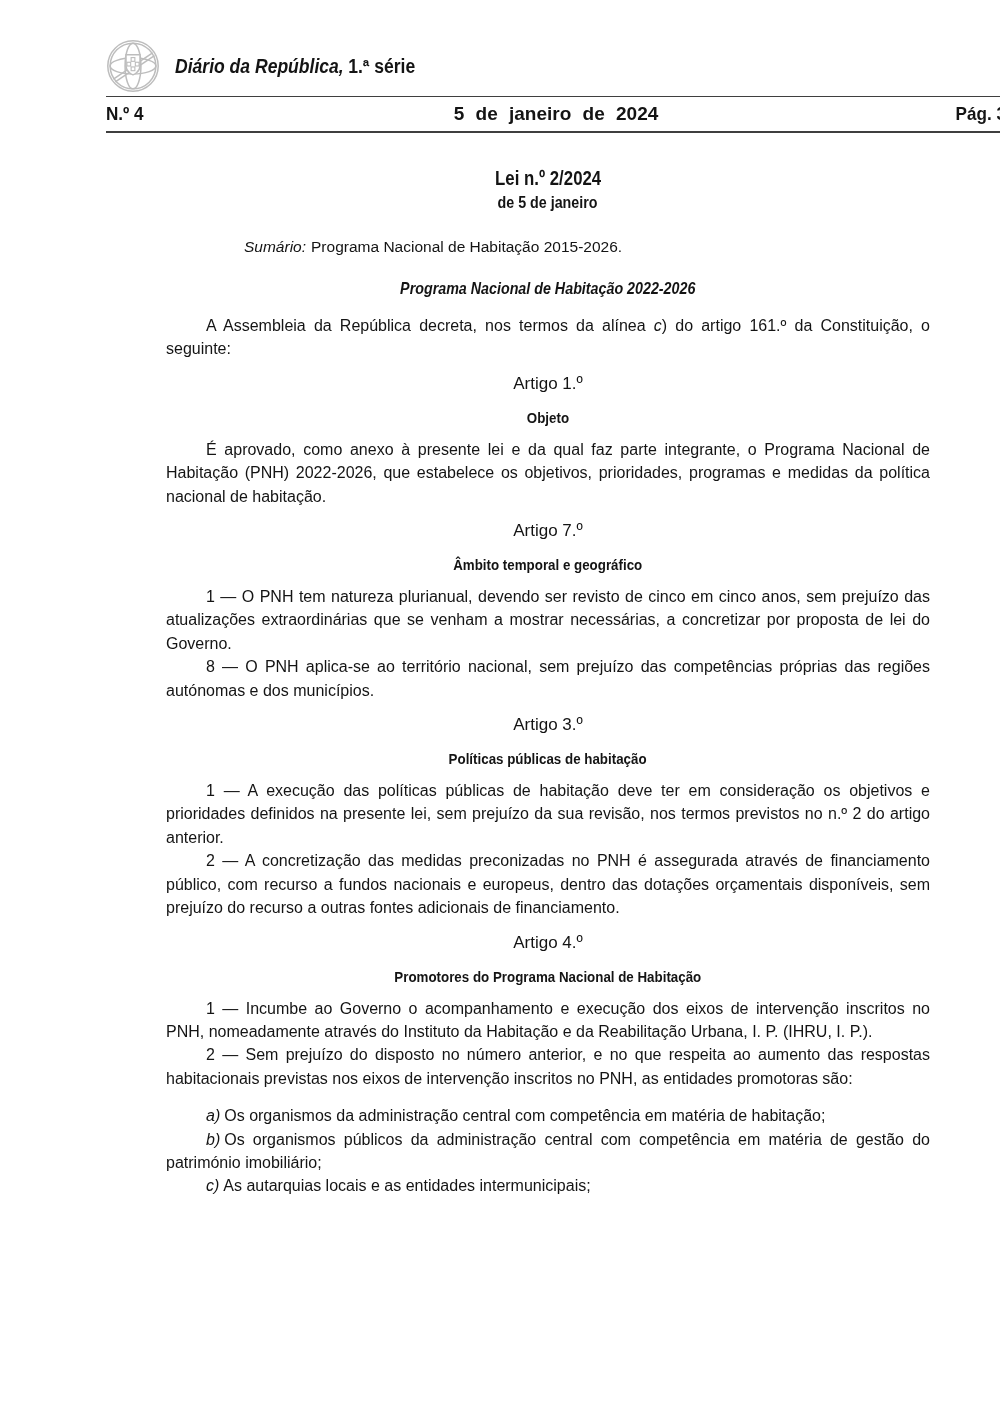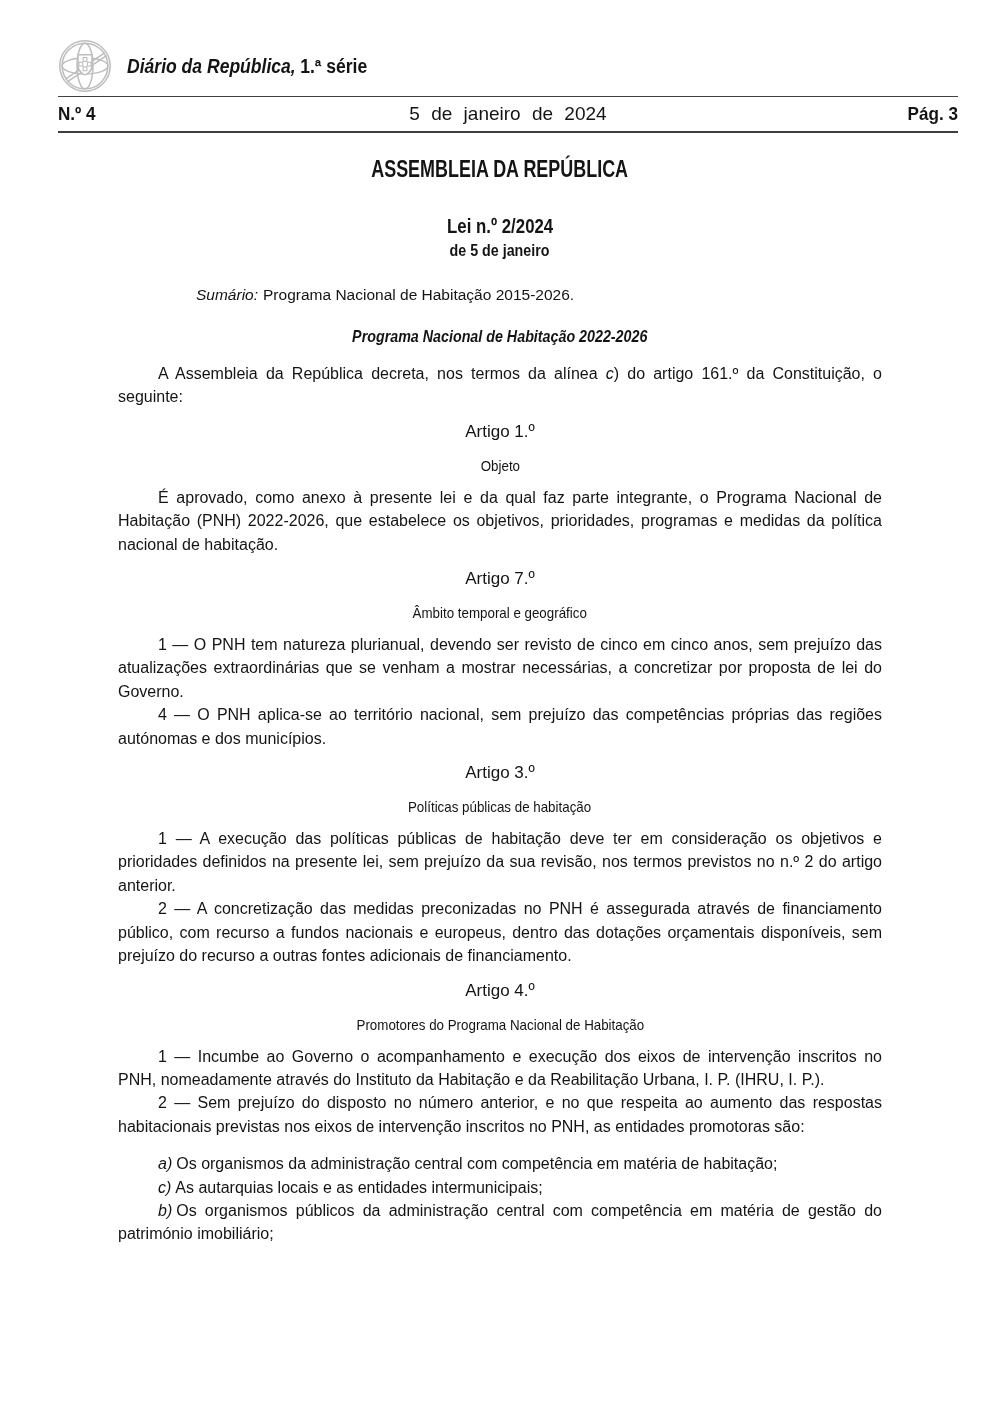--- a/index.html
+++ b/index.html
@@ -3,21 +3,21 @@
 <meta charset="utf-8">
 <style>
   * { margin: 0; padding: 0; box-sizing: border-box; }
   html, body { background: #ffffff; }
   body {
     width: 1000px; height: 1415px;
     font-family: "Liberation Sans", "DejaVu Sans", sans-serif;
     color: #141414;
     overflow: hidden;
   }
-  .sheet { position: relative; width: 1000px; height: 1415px; background: #ffffff; }
+  .sheet { position: relative; width: 1000px; height: 1415px; background: #ffffff; padding-left: 48px; }
 
   
   .masthead {
     display: flex; align-items: center;
     padding: 36px 0 0 57px; height: 96px;
   }
   .coat-logo { width: 56px; height: 56px; flex: 0 0 auto; }
   .masthead-title {
     margin-left: 14px; font-size: 19.5px; font-weight: bold;
     white-space: nowrap; display: inline-block;
@@ -30,21 +30,21 @@
   .rule { margin-left: 58px; width: 900px; border: none; }
   .rule-top { border-top: 1.5px solid #3f3f3f; }
   .rule-bottom { border-top: 2px solid #3f3f3f; }
   .header-bar {
     margin-left: 58px; width: 900px; height: 34px;
     display: flex; align-items: center;
     font-size: 19px;
   }
   .hdr-issue { flex: 1; font-weight: bold; }
   .hdr-issue > span { display: inline-block; transform: scaleX(0.9); transform-origin: left center; }
-  .hdr-date { flex: 2; text-align: center; word-spacing: 6px; }
+  .hdr-date { flex: 2; text-align: center; word-spacing: 6px; font-weight: bold; }
   .hdr-page { flex: 1; text-align: right; font-weight: bold; }
   .hdr-page > span { display: inline-block; transform: scaleX(0.9); transform-origin: right center; }
 
   
   .content { width: 764px; margin-left: 118px; }
   .centered { text-align: center; }
   .cond { display: inline-block; transform-origin: center center; white-space: nowrap; }
 
   .org-title { margin-top: 24px; font-size: 23px; font-weight: bold; line-height: 24px; }
   .org-title .cond { transform: scaleX(0.78); }
@@ -56,21 +56,21 @@
   .doc-title { margin-top: 21px; font-size: 17px; font-weight: bold; line-height: 22px; font-style: italic; }
 
   .para {
     font-size: 16px; line-height: 23.4px;
     text-align: justify; text-indent: 40px;
   }
   .preamble { margin-top: 14px; }
   .preamble .it { font-style: italic; }
 
   .art-num { margin-top: 12px; font-size: 17px; line-height: 22px; }
-  .art-sub { margin-top: 14px; font-size: 14.5px; font-weight: normal; line-height: 19px; }
+  .art-sub { margin-top: 14px; font-size: 14.5px; font-weight: bold; line-height: 19px; }
   .art-sub .cond { transform: scaleX(0.92); }
   .art-body { margin-top: 10px; }
 
   .list { margin-top: 14px; }
   .li-letter { font-style: italic; margin-right: 4px; }
 </style>
 </head>
 <body>
 
 <div class="sheet">
@@ -97,21 +97,20 @@
   <hr class="rule rule-top">
   <div class="header-bar">
     <div class="hdr-issue"><span>N.º 4</span></div>
     <div class="hdr-date">5 de janeiro de 2024</div>
     <div class="hdr-page"><span>Pág. 3</span></div>
   </div>
   <hr class="rule rule-bottom">
 
   <div class="content">
 
-    <div class="org-title centered"><span class="cond">ASSEMBLEIA DA REPÚBLICA</span></div>
 
     <div class="law-number centered"><span class="cond">Lei n.º 2/2024</span></div>
 
     <div class="law-date centered"><span class="cond">de 5 de janeiro</span></div>
 
     <div class="summary"><span class="it">Sumário:</span><span>Programa Nacional de Habitação 2015-2026.</span></div>
 
     <div class="doc-title centered"><span class="cond">Programa Nacional de Habitação 2022-2026</span></div>
 
     <p class="para preamble"><span>A Assembleia da República decreta, nos termos da alínea </span><span class="it">c</span><span>) do artigo 161.º da Constituição, o seguinte:</span></p>
@@ -122,21 +121,21 @@
       <div class="art-body">
         <p class="para">É aprovado, como anexo à presente lei e da qual faz parte integrante, o Programa Nacional de Habitação (PNH) 2022-2026, que estabelece os objetivos, prioridades, programas e medidas da política nacional de habitação.</p>
       </div>
     </section>
 
     <section>
       <div class="art-num centered"><span>Artigo 7.º</span></div>
       <div class="art-sub centered"><span class="cond">Âmbito temporal e geográfico</span></div>
       <div class="art-body">
         <p class="para">1 — O PNH tem natureza plurianual, devendo ser revisto de cinco em cinco anos, sem prejuízo das atualizações extraordinárias que se venham a mostrar necessárias, a concretizar por proposta de lei do Governo.</p>
-        <p class="para">4 — O PNH aplica-se ao território nacional, sem prejuízo das competências próprias das regiões autónomas e dos municípios.</p>
+        <p class="para">8 — O PNH aplica-se ao território nacional, sem prejuízo das competências próprias das regiões autónomas e dos municípios.</p>
       </div>
     </section>
 
     <section>
       <div class="art-num centered"><span>Artigo 3.º</span></div>
       <div class="art-sub centered"><span class="cond">Políticas públicas de habitação</span></div>
       <div class="art-body">
         <p class="para">1 — A execução das políticas públicas de habitação deve ter em consideração os objetivos e prioridades definidos na presente lei, sem prejuízo da sua revisão, nos termos previstos no n.º 2 do artigo anterior.</p>
         <p class="para">2 — A concretização das medidas preconizadas no PNH é assegurada através de financiamento público, com recurso a fundos nacionais e europeus, dentro das dotações orçamentais disponíveis, sem prejuízo do recurso a outras fontes adicionais de financiamento.</p>
       </div>
@@ -144,19 +143,19 @@
 
     <section>
       <div class="art-num centered"><span>Artigo 4.º</span></div>
       <div class="art-sub centered"><span class="cond">Promotores do Programa Nacional de Habitação</span></div>
       <div class="art-body">
         <p class="para">1 — Incumbe ao Governo o acompanhamento e execução dos eixos de intervenção inscritos no PNH, nomeadamente através do Instituto da Habitação e da Reabilitação Urbana, I. P. (IHRU, I. P.).</p>
         <p class="para">2 — Sem prejuízo do disposto no número anterior, e no que respeita ao aumento das respostas habitacionais previstas nos eixos de intervenção inscritos no PNH, as entidades promotoras são:</p>
       </div>
       <div class="list">
         <p class="para"><span class="li-letter">a)</span><span>Os organismos da administração central com competência em matéria de habitação;</span></p>
+        <p class="para"><span class="li-letter">b)</span><span>Os organismos públicos da administração central com competência em matéria de gestão do património imobiliário;</span></p>
         <p class="para"><span class="li-letter">c)</span><span>As autarquias locais e as entidades intermunicipais;</span></p>
-        <p class="para"><span class="li-letter">b)</span><span>Os organismos públicos da administração central com competência em matéria de gestão do património imobiliário;</span></p>
       </div>
     </section>
 
   </div>
 </div>
 
 </body></html>

